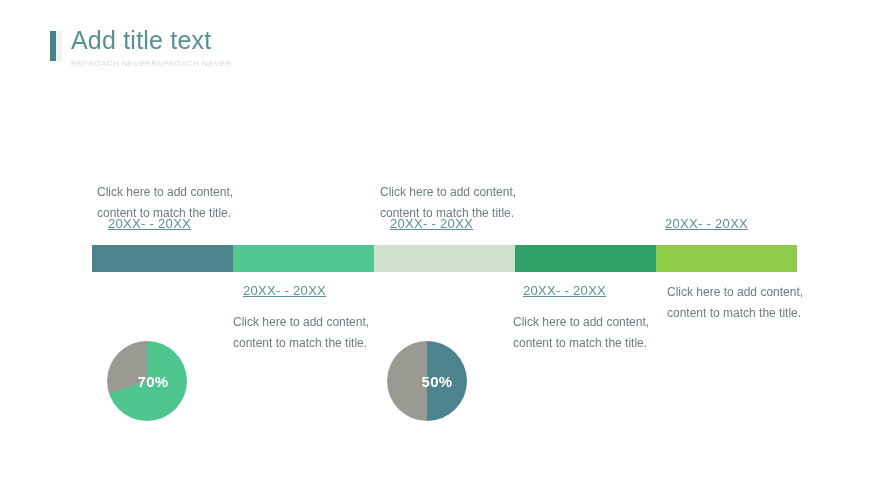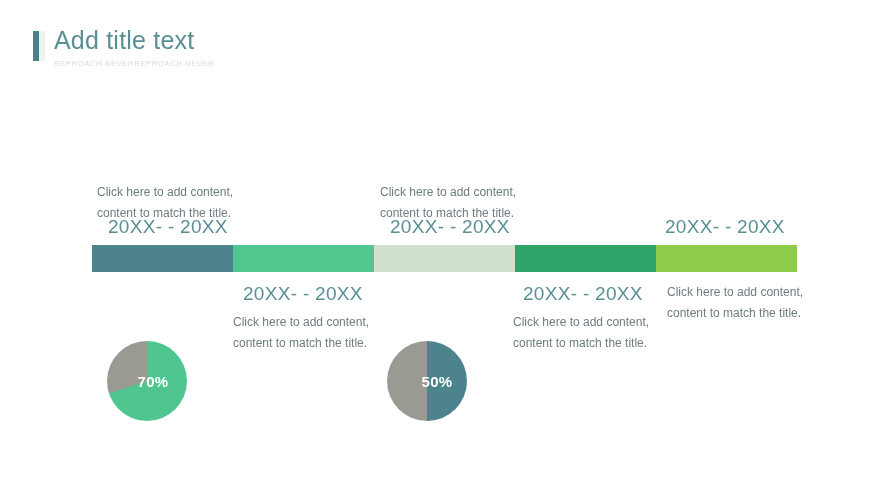--- a/index.html
+++ b/index.html
@@ -12,21 +12,21 @@
     height: 489px;
     position: relative;
     overflow: hidden;
     font-family: "Liberation Sans", sans-serif;
     color: #5b6b70;
   }
 
   
   #title-block {
     position: absolute;
-    left: 33px;
+    left: 50px;
     top: 28px;
     display: flex;
     align-items: flex-start;
   }
   #title-accent {
     display: flex;
     margin-top: 3px;
     margin-right: 9px;
   }
   .accent-bar { width: 6px; height: 30px; }
@@ -67,24 +67,25 @@
   
   .content-text {
     position: absolute;
     font-size: 12px;
     line-height: 1.75;
     color: #6d7c80;
     white-space: nowrap;
   }
   .year-label {
     position: absolute;
-    font-size: 19px;
+    font-size: 13px;
     color: #5a8f94;
     letter-spacing: 0.3px;
     white-space: nowrap;
+    text-decoration: underline;
   }
 
   #content-1 { left: 97px;  top: 182px; }
   #year-1    { left: 108px; top: 216px; }
 
   #content-2 { left: 233px; top: 312px; }
   #year-2    { left: 243px; top: 283px; }
 
   #content-3 { left: 380px; top: 182px; }
   #year-3    { left: 390px; top: 216px; }

